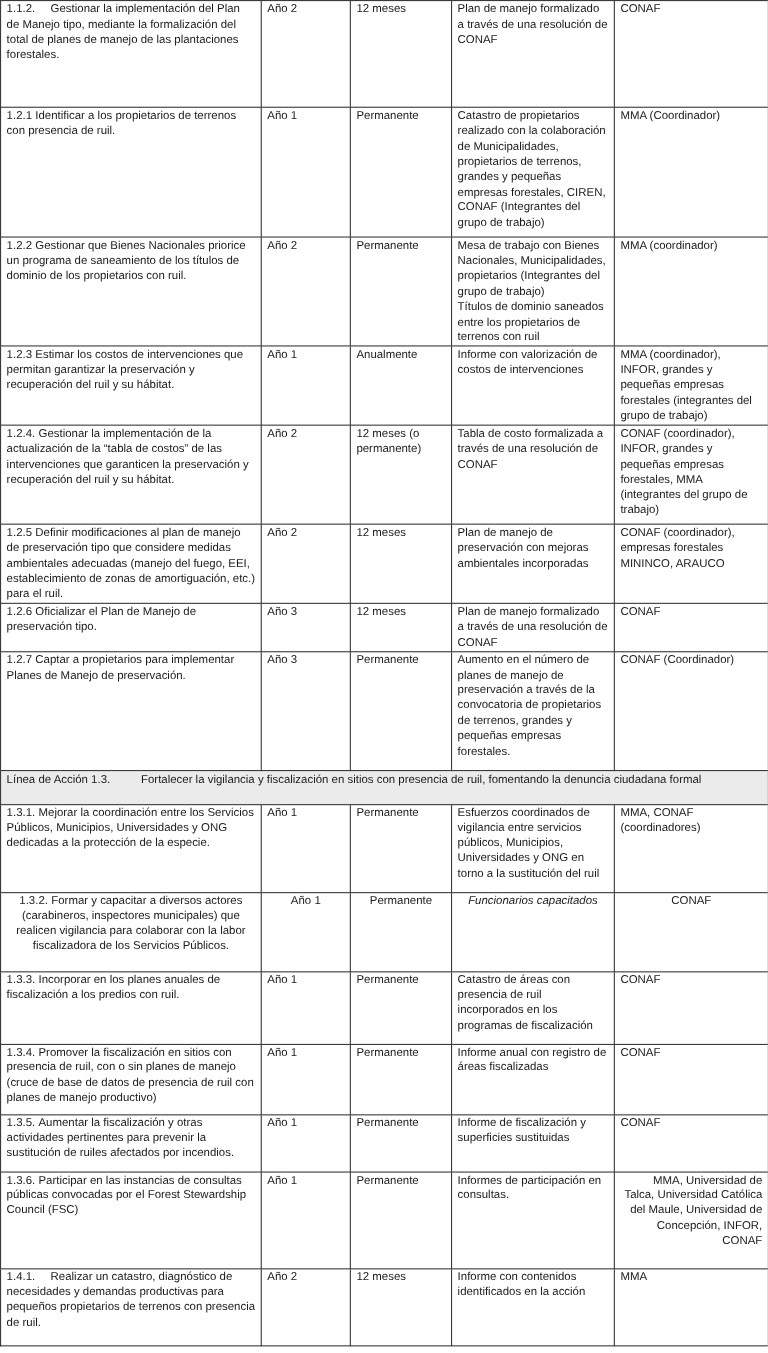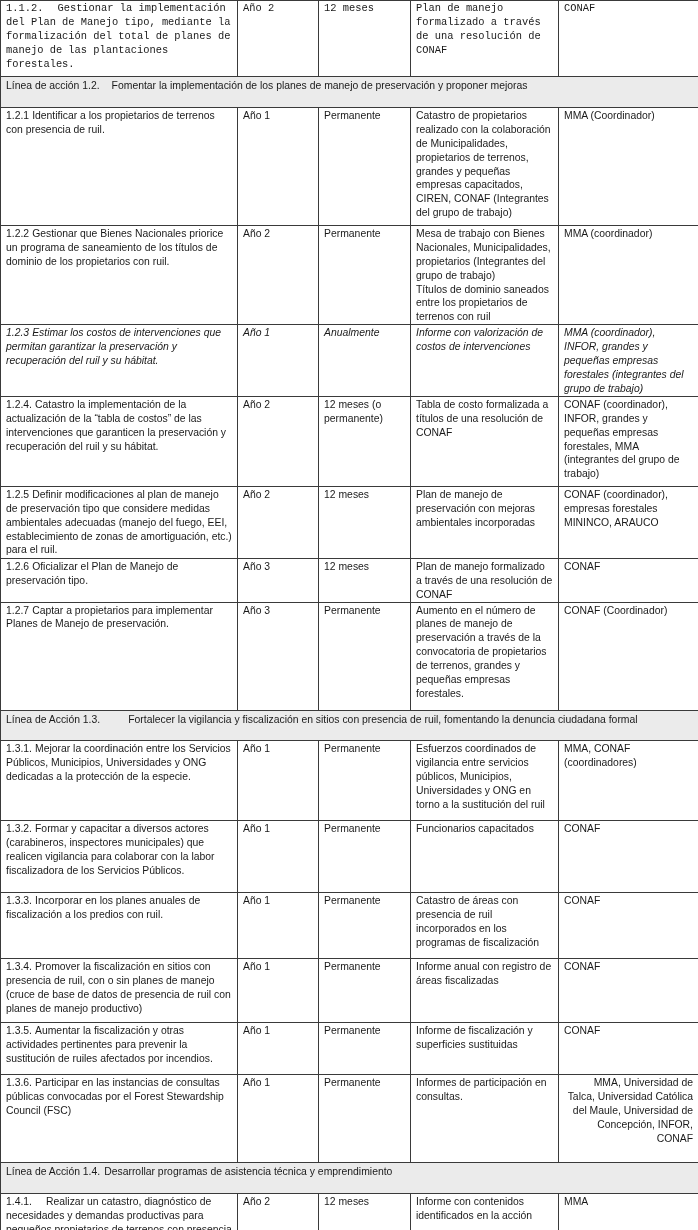--- a/index.html
+++ b/index.html
@@ -15,57 +15,54 @@
 
 <table class="plan">
   <colgroup>
       <col class="c1">
       <col class="c2">
       <col class="c3">
       <col class="c4">
       <col class="c5">
     </colgroup>
   <tbody id="tbody">
-      <tr style="height: 76px; font-family: Liberation Mono, monospace;">
+      <tr style="height: 97px;">
         <td><span>1.1.2.</span><span class="gap" style="width: 14px;"></span><span>Gestionar la implementación del Plan de Manejo tipo, mediante la formalización del total de planes de manejo de las plantaciones forestales.</span></td>
         <td style="white-space: pre-line;">Año 2</td>
         <td style="white-space: pre-line;">12 meses</td>
         <td style="white-space: pre-line;">Plan de manejo formalizado a través de una resolución de CONAF</td>
         <td style="white-space: pre-line;">CONAF</td>
       </tr>
-      <tr class="line-row">
-        <td colspan="5"><span>Línea de acción 1.2.</span><span class="gap"></span><span>Fomentar la implementación de los planes de manejo de preservación y proponer mejoras</span></td>
-      </tr>
       <tr style="height: 118px;">
         <td><span>1.2.1</span><span class="gap" style="width: 3px;"></span><span>Identificar a los propietarios de terrenos con presencia de ruil.</span></td>
         <td style="white-space: pre-line;">Año 1</td>
         <td style="white-space: pre-line;">Permanente</td>
-        <td style="white-space: pre-line;">Catastro de propietarios realizado con la colaboración de Municipalidades, propietarios de terrenos, grandes y pequeñas empresas capacitados, CIREN, CONAF (Integrantes del grupo de trabajo)</td>
+        <td style="white-space: pre-line;">Catastro de propietarios realizado con la colaboración de Municipalidades, propietarios de terrenos, grandes y pequeñas empresas forestales, CIREN, CONAF (Integrantes del grupo de trabajo)</td>
         <td style="white-space: pre-line;">MMA (Coordinador)</td>
       </tr>
       <tr style="height: 98px;">
         <td><span>1.2.2</span><span class="gap" style="width: 3px;"></span><span>Gestionar que Bienes Nacionales priorice un programa de saneamiento de los títulos de dominio de los propietarios con ruil.</span></td>
         <td style="white-space: pre-line;">Año 2</td>
         <td style="white-space: pre-line;">Permanente</td>
         <td style="white-space: pre-line; margin-left: 44px;">Mesa de trabajo con Bienes Nacionales, Municipalidades, propietarios (Integrantes del grupo de trabajo)
 Títulos de dominio saneados entre los propietarios de terrenos con ruil</td>
         <td style="white-space: pre-line;">MMA (coordinador)</td>
       </tr>
-      <tr style="height: 70px; font-style: italic;">
+      <tr style="height: 70px;">
         <td><span>1.2.3</span><span class="gap" style="width: 3px;"></span><span>Estimar los costos de intervenciones que permitan garantizar la preservación y recuperación del ruil y su hábitat.</span></td>
         <td style="white-space: pre-line;">Año 1</td>
         <td style="white-space: pre-line;">Anualmente</td>
         <td style="white-space: pre-line;">Informe con valorización de costos de intervenciones</td>
         <td style="white-space: pre-line;">MMA (coordinador), INFOR, grandes y pequeñas empresas forestales (integrantes del grupo de trabajo)</td>
       </tr>
       <tr style="height: 90px;">
-        <td><span>1.2.4.</span><span class="gap" style="width: 3px;"></span><span>Catastro la implementación de la actualización de la “tabla de costos” de las intervenciones que garanticen la preservación y recuperación del ruil y su hábitat.</span></td>
+        <td><span>1.2.4.</span><span class="gap" style="width: 3px;"></span><span>Gestionar la implementación de la actualización de la “tabla de costos” de las intervenciones que garanticen la preservación y recuperación del ruil y su hábitat.</span></td>
         <td style="white-space: pre-line;">Año 2</td>
         <td style="white-space: pre-line; margin-top: 39px;">12 meses (o permanente)</td>
-        <td style="white-space: pre-line;">Tabla de costo formalizada a títulos de una resolución de CONAF</td>
+        <td style="white-space: pre-line;">Tabla de costo formalizada a través de una resolución de CONAF</td>
         <td style="white-space: pre-line;">CONAF (coordinador), INFOR, grandes y pequeñas empresas forestales, MMA (integrantes del grupo de trabajo)</td>
       </tr>
       <tr style="height: 72px;">
         <td><span>1.2.5</span><span class="gap" style="width: 3px;"></span><span>Definir modificaciones al plan de manejo de preservación tipo que considere medidas ambientales adecuadas (manejo del fuego, EEI, establecimiento de zonas de amortiguación, etc.) para el ruil.</span></td>
         <td style="white-space: pre-line;">Año 2</td>
         <td style="white-space: pre-line;">12 meses</td>
         <td style="white-space: pre-line;">Plan de manejo de preservación con mejoras ambientales incorporadas</td>
         <td style="white-space: pre-line;">CONAF (coordinador), empresas forestales MININCO, ARAUCO</td>
       </tr>
       <tr style="height: 43px;">
@@ -85,25 +82,25 @@
       <tr class="line-row">
         <td colspan="5"><span>Línea de Acción 1.3.</span><span class="gap" style="width: 28px;"></span><span>Fortalecer la vigilancia y fiscalización en sitios con presencia de ruil, fomentando la denuncia ciudadana formal</span></td>
       </tr>
       <tr style="height: 80px; padding-left: 38px;">
         <td><span>1.3.1.</span><span class="gap" style="width: 3px;"></span><span>Mejorar la coordinación entre los Servicios Públicos, Municipios, Universidades y ONG dedicadas a la protección de la especie.</span></td>
         <td style="white-space: pre-line;">Año 1</td>
         <td style="white-space: pre-line;">Permanente</td>
         <td style="white-space: pre-line;">Esfuerzos coordinados de vigilancia entre servicios públicos, Municipios, Universidades y ONG en torno a la sustitución del ruil</td>
         <td style="white-space: pre-line;">MMA, CONAF (coordinadores)</td>
       </tr>
-      <tr style="height: 72px;">
+      <tr style="height: 72px; text-align: center;">
         <td><span>1.3.2.</span><span class="gap" style="width: 3px;"></span><span>Formar y capacitar a diversos actores (carabineros, inspectores municipales) que realicen vigilancia  para colaborar con la labor fiscalizadora de los Servicios Públicos.</span></td>
         <td style="white-space: pre-line;">Año 1</td>
         <td style="white-space: pre-line;">Permanente</td>
-        <td style="white-space: pre-line;">Funcionarios capacitados</td>
+        <td style="white-space: pre-line; font-style: italic;">Funcionarios capacitados</td>
         <td style="white-space: pre-line;">CONAF</td>
       </tr>
       <tr style="height: 66px;">
         <td><span>1.3.3.</span><span class="gap" style="width: 3px;"></span><span>Incorporar en los planes anuales de fiscalización a los predios con ruil.</span></td>
         <td style="white-space: pre-line;">Año 1</td>
         <td style="white-space: pre-line;">Permanente</td>
         <td style="white-space: pre-line;">Catastro de áreas con presencia de ruil incorporados en los programas de fiscalización</td>
         <td style="white-space: pre-line;">CONAF</td>
       </tr>
       <tr style="height: 64px;">
@@ -120,23 +117,20 @@
         <td style="white-space: pre-line;">Informe de fiscalización y superficies sustituidas</td>
         <td style="white-space: pre-line;">CONAF</td>
       </tr>
       <tr style="height: 88px;">
         <td><span>1.3.6.</span><span class="gap" style="width: 3px;"></span><span>Participar en las instancias de consultas públicas convocadas por el Forest Stewardship Council (FSC)</span></td>
         <td style="white-space: pre-line;">Año 1</td>
         <td style="white-space: pre-line;">Permanente</td>
         <td style="white-space: pre-line;">Informes de participación en consultas.</td>
         <td style="white-space: pre-line; text-align: right;">MMA, Universidad de Talca, Universidad Católica del Maule, Universidad de Concepción, INFOR, CONAF</td>
       </tr>
-      <tr class="line-row">
-        <td colspan="5"><span>Línea de Acción 1.4.</span><span class="gap" style="width: 4px;"></span><span>Desarrollar programas de asistencia técnica y emprendimiento</span></td>
-      </tr>
       <tr style="height: 70px;">
         <td><span>1.4.1.</span><span class="gap" style="width: 14px;"></span><span>Realizar un catastro, diagnóstico de necesidades y demandas productivas para pequeños propietarios de terrenos con presencia de ruil.</span></td>
         <td style="white-space: pre-line;">Año 2</td>
         <td style="white-space: pre-line;">12 meses</td>
         <td style="white-space: pre-line;">Informe con contenidos identificados en la acción</td>
         <td style="white-space: pre-line;">MMA</td>
       </tr>
     </tbody>
 </table>
 

